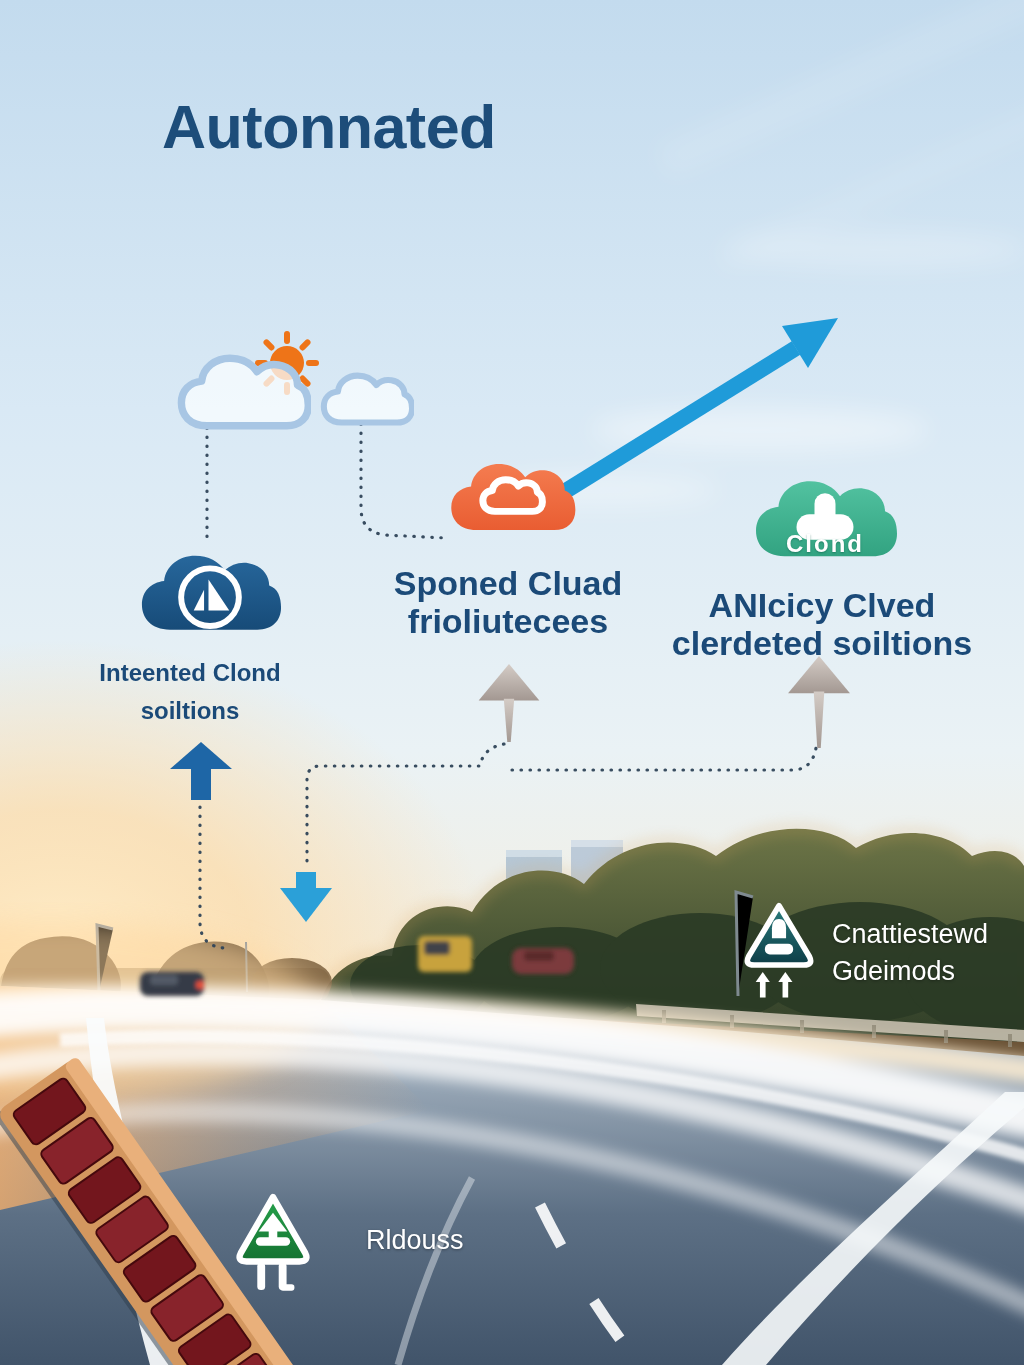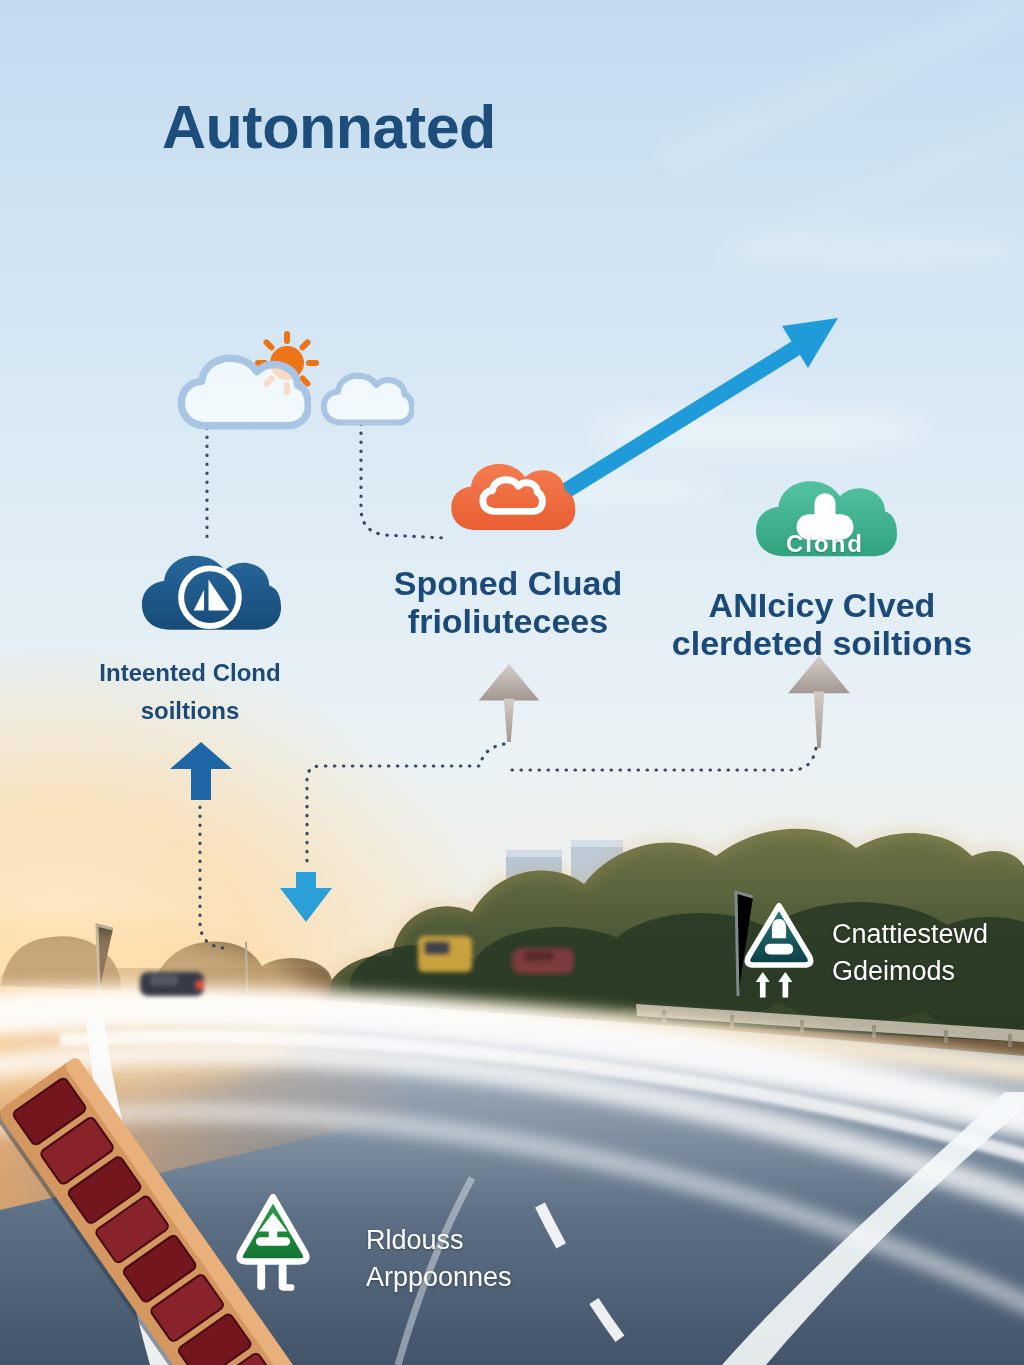--- a/index.html
+++ b/index.html
@@ -366,16 +366,15 @@
     </g>
     <g fill="#ffffff">
       <rect x="38" y="102" width="11" height="38" rx="5"></rect>
       <rect x="68" y="102" width="11" height="38" rx="5"></rect>
       <rect x="70" y="132" width="20" height="9" rx="4"></rect>
     </g>
   </svg>
 
   <div class="abs sign-text txt-roadworks">
     <span>Rldouss</span>
-    <span>Arppoonnes</span>
   </div>
 
 </div>
 
 </body></html>

